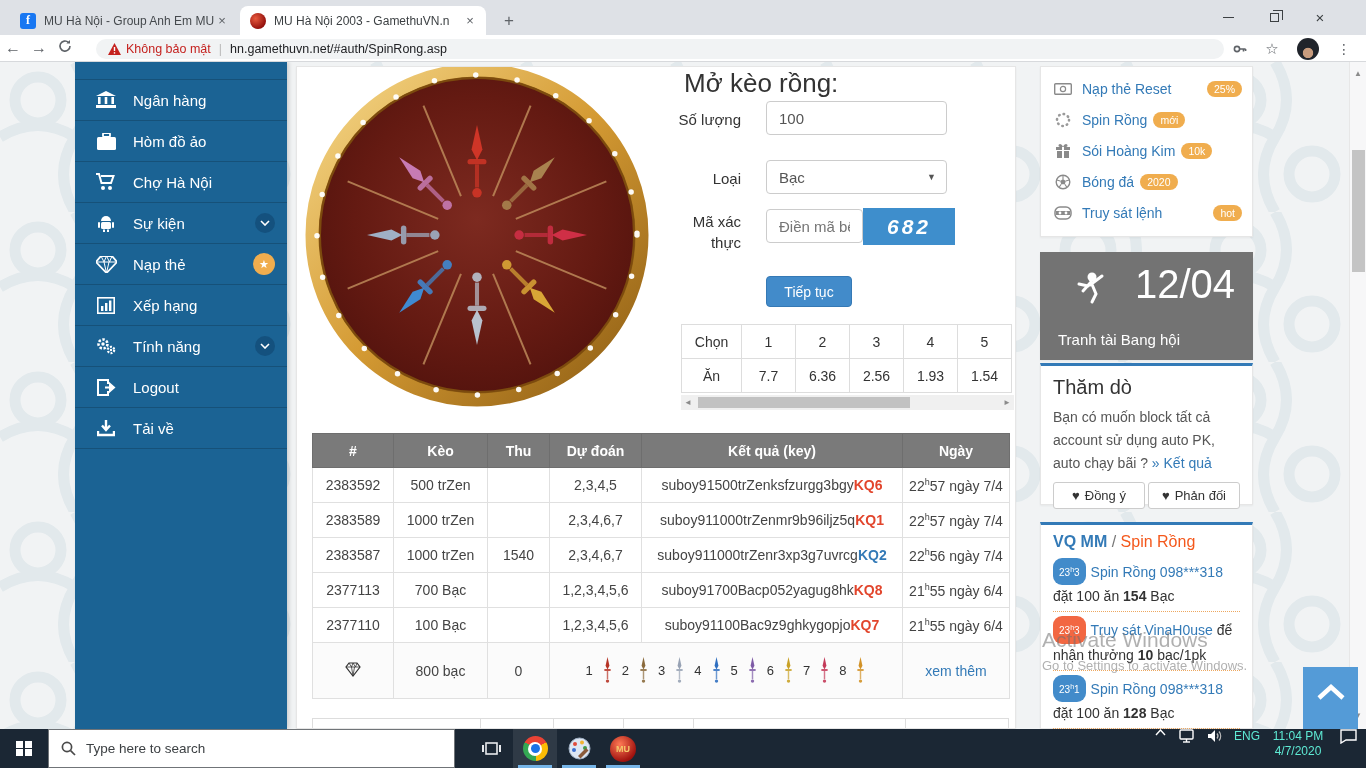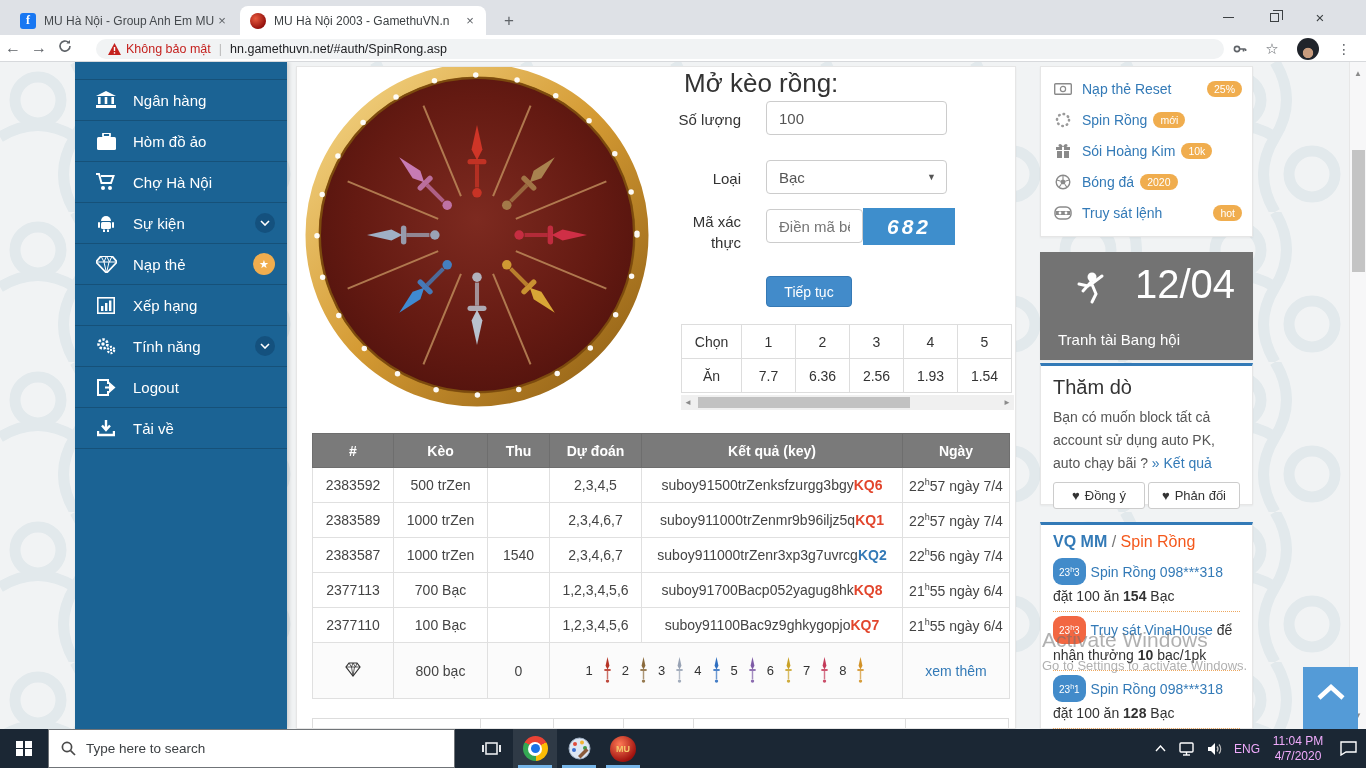--- a/index.html
+++ b/index.html
@@ -137,21 +137,21 @@
   .tb-app{width:44px;display:flex;align-items:center;justify-content:center;position:relative;}
   .tb-app.active{background:rgba(255,255,255,.09);}
   .tb-app .openline{position:absolute;bottom:0;left:5px;width:34px;height:3px;background:#76b5e8;}
   #tb-taskview{margin-left:14px;}
   .chrome-ic{width:25px;height:25px;border-radius:50%;
     background:conic-gradient(from -60deg,#ea4335 0 120deg,#fbbc05 0 240deg,#34a853 0 360deg);position:relative;}
   .chrome-ic:before{content:"";position:absolute;left:5.5px;top:5.5px;width:14px;height:14px;background:#fff;border-radius:50%;}
   .chrome-ic:after{content:"";position:absolute;left:8px;top:8px;width:9px;height:9px;background:#1a73e8;border-radius:50%;}
   .mu-ic{width:26px;height:26px;border-radius:50%;background:radial-gradient(circle at 38% 32%,#ff7a55,#a21410 70%,#6d0b08);
     color:#f5c96b;font-size:9px;font-weight:bold;display:flex;align-items:center;justify-content:center;}
-  #tb-tray{margin-left:auto;display:flex;align-items:center;color:#f0abfc;}
+  #tb-tray{margin-left:auto;display:flex;align-items:flex-start;color:#5eead4;}
   .tray-ic{width:27px;display:flex;align-items:center;justify-content:center;}
   #tb-lang{font-size:12px;width:38px;text-align:center;}
   #tb-clock{font-size:12px;line-height:15px;text-align:center;width:64px;}
   #tb-action{width:36px;display:flex;align-items:center;justify-content:center;}
 </style>
 </head>
 <body>
 
 <div id="screen">
 

